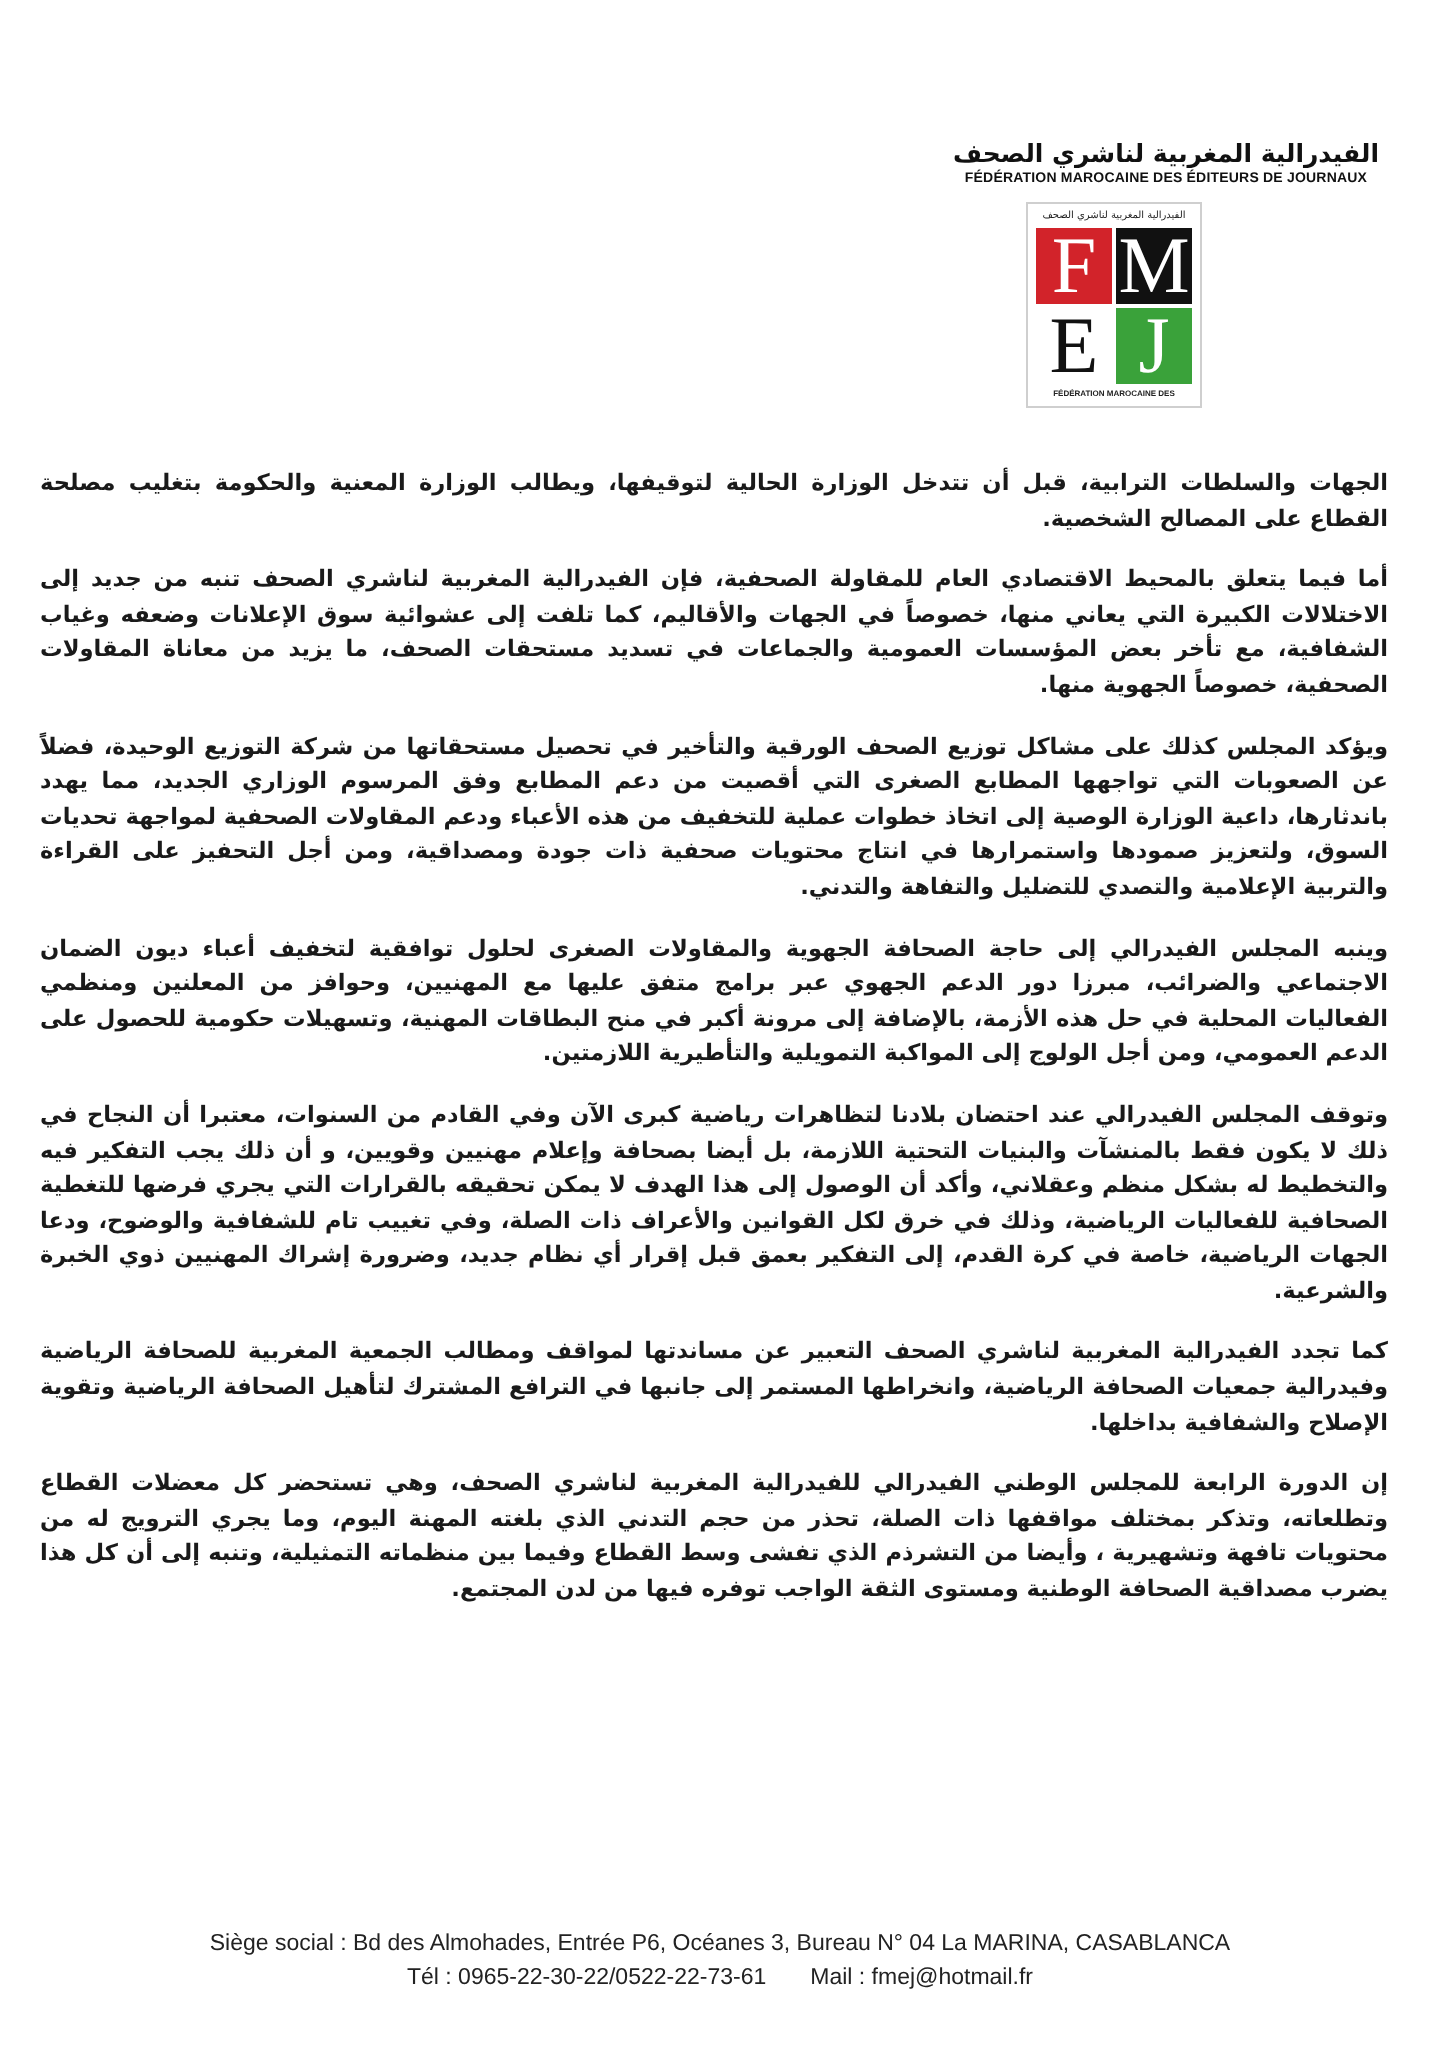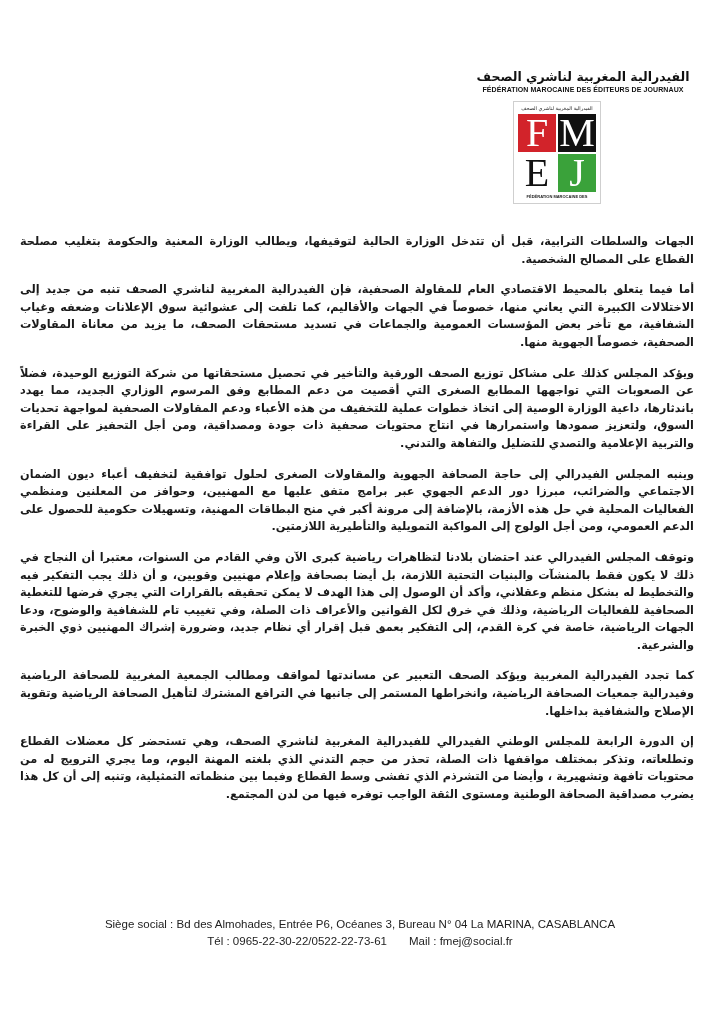--- a/index.html
+++ b/index.html
@@ -7,21 +7,21 @@
   .header { position: absolute; top: 70px; left: 468px; width: 230px; text-align: right; }
   .org-ar { font-family: "DejaVu Sans", sans-serif; font-weight: bold; font-size: 12.5px; color: #111; direction: rtl; text-align: center; line-height: 14px; }
   .org-fr { font-family: "Liberation Sans", sans-serif; font-weight: bold; font-size: 7px; color: #111; text-align: center; letter-spacing: 0.1px; margin-top: 2px; }
   .logo { position: absolute; top: 101px; left: 513px; width: 84px; width: 78px; border: 1px solid #cfcfcf; background: #fff; padding: 3px 4px 3px 4px; }
   .logo-top { font-family: "DejaVu Sans", sans-serif; font-size: 5px; text-align: center; direction: rtl; color: #222; height: 7px; line-height: 7px; overflow: hidden; }
   .logo-grid { display: grid; grid-template-columns: 38px 38px; grid-template-rows: 38px 38px; gap: 2px; margin-top: 2px; }
   .cell { display: flex; align-items: center; justify-content: center; font-family: "Liberation Serif", serif; font-size: 40px; line-height: 1; }
   .logo-bottom { font-size: 4px; text-align: center; color: #222; margin-top: 2px; height: 6px; line-height: 6px; overflow: hidden; font-weight: bold; }
   .body-text { position: absolute; top: 200px; left: 20px; width: 674px; direction: rtl; text-align: justify; font-family: "DejaVu Sans", sans-serif; font-weight: bold; font-size: 11.3px; line-height: 17.6px; color: #1a1a1a; margin-top: 33px; }
   .body-text p { margin: 0 0 13px 0; text-align-last: right; }
-  .footer { position: absolute; top: 916px; left: 60px; width: 600px; text-align: center; font-family: "Liberation Sans", sans-serif; font-size: 11.5px; color: #222; line-height: 17px; }
+  .footer { position: absolute; top: 964px; left: 60px; width: 600px; text-align: center; font-family: "Liberation Sans", sans-serif; font-size: 11.5px; color: #222; line-height: 17px; }
   .footer .gap { display: inline-block; width: 22px; }
 </style>
 </head>
 <body>
 
 <div class="header">
   <div class="org-ar">الفيدرالية المغربية لناشري الصحف</div>
   <div class="org-fr">FÉDÉRATION MAROCAINE DES ÉDITEURS DE JOURNAUX</div>
 </div>
 
@@ -35,22 +35,22 @@
   </div>
   <div class="logo-bottom">FÉDÉRATION MAROCAINE DES ÉDITEURS DE JOURNAUX</div>
 </div>
 
 <div class="body-text">
   <p>الجهات والسلطات الترابية، قبل أن تتدخل الوزارة الحالية لتوقيفها، ويطالب الوزارة المعنية والحكومة بتغليب مصلحة القطاع على المصالح الشخصية.</p>
   <p>أما فيما يتعلق بالمحيط الاقتصادي العام للمقاولة الصحفية، فإن الفيدرالية المغربية لناشري الصحف تنبه من جديد إلى الاختلالات الكبيرة التي يعاني منها، خصوصاً في الجهات والأقاليم، كما تلفت إلى عشوائية سوق الإعلانات وضعفه وغياب الشفافية، مع تأخر بعض المؤسسات العمومية والجماعات في تسديد مستحقات الصحف، ما يزيد من معاناة المقاولات الصحفية، خصوصاً الجهوية منها.</p>
   <p>ويؤكد المجلس كذلك على مشاكل توزيع الصحف الورقية والتأخير في تحصيل مستحقاتها من شركة التوزيع الوحيدة، فضلاً عن الصعوبات التي تواجهها المطابع الصغرى التي أقصيت من دعم المطابع وفق المرسوم الوزاري الجديد، مما يهدد باندثارها، داعية الوزارة الوصية إلى اتخاذ خطوات عملية للتخفيف من هذه الأعباء ودعم المقاولات الصحفية لمواجهة تحديات السوق، ولتعزيز صمودها واستمرارها في انتاج محتويات صحفية ذات جودة ومصداقية، ومن أجل التحفيز على القراءة والتربية الإعلامية والتصدي للتضليل والتفاهة والتدني.</p>
   <p>وينبه المجلس الفيدرالي إلى حاجة الصحافة الجهوية والمقاولات الصغرى لحلول توافقية لتخفيف أعباء ديون الضمان الاجتماعي والضرائب، مبرزا دور الدعم الجهوي عبر برامج متفق عليها مع المهنيين، وحوافز من المعلنين ومنظمي الفعاليات المحلية في حل هذه الأزمة، بالإضافة إلى مرونة أكبر في منح البطاقات المهنية، وتسهيلات حكومية للحصول على الدعم العمومي، ومن أجل الولوج إلى المواكبة التمويلية والتأطيرية اللازمتين.</p>
   <p>وتوقف المجلس الفيدرالي عند احتضان بلادنا لتظاهرات رياضية كبرى الآن وفي القادم من السنوات، معتبرا أن النجاح في ذلك لا يكون فقط بالمنشآت والبنيات التحتية اللازمة، بل أيضا بصحافة وإعلام مهنيين وقويين، و أن ذلك يجب التفكير فيه والتخطيط له بشكل منظم وعقلاني، وأكد أن الوصول إلى هذا الهدف لا يمكن تحقيقه بالقرارات التي يجري فرضها للتغطية الصحافية للفعاليات الرياضية، وذلك في خرق لكل القوانين والأعراف ذات الصلة، وفي تغييب تام للشفافية والوضوح، ودعا الجهات الرياضية، خاصة في كرة القدم، إلى التفكير بعمق قبل إقرار أي نظام جديد، وضرورة إشراك المهنيين ذوي الخبرة والشرعية.</p>
-  <p>كما تجدد الفيدرالية المغربية ويؤكد الصحف التعبير عن مساندتها لمواقف ومطالب الجمعية المغربية للصحافة الرياضية وفيدرالية جمعيات الصحافة الرياضية، وانخراطها المستمر إلى جانبها في الترافع المشترك لتأهيل الصحافة الرياضية وتقوية الإصلاح والشفافية بداخلها.</p>
+  <p>كما تجدد الفيدرالية المغربية لناشري الصحف التعبير عن مساندتها لمواقف ومطالب الجمعية المغربية للصحافة الرياضية وفيدرالية جمعيات الصحافة الرياضية، وانخراطها المستمر إلى جانبها في الترافع المشترك لتأهيل الصحافة الرياضية وتقوية الإصلاح والشفافية بداخلها.</p>
   <p>إن الدورة الرابعة للمجلس الوطني الفيدرالي للفيدرالية المغربية لناشري الصحف، وهي تستحضر كل معضلات القطاع وتطلعاته، وتذكر بمختلف مواقفها ذات الصلة، تحذر من حجم التدني الذي بلغته المهنة اليوم، وما يجري الترويج له من محتويات تافهة وتشهيرية ، وأيضا من التشرذم الذي تفشى وسط القطاع وفيما بين منظماته التمثيلية، وتنبه إلى أن كل هذا يضرب مصداقية الصحافة الوطنية ومستوى الثقة الواجب توفره فيها من لدن المجتمع.</p>
 </div>
 
 <div class="footer">
   <div>Siège social : Bd des Almohades, Entrée P6, Océanes 3, Bureau N° 04 La MARINA, CASABLANCA</div>
   <div>
-    <span>Tél : 0965-22-30-22/0522-22-73-61</span><span class="gap"></span><span>Mail : fmej@social.fr</span>
+    <span>Tél : 0965-22-30-22/0522-22-73-61</span><span class="gap"></span><span>Mail : fmej@hotmail.fr</span>
   </div>
 </div>
 
 </body></html>

